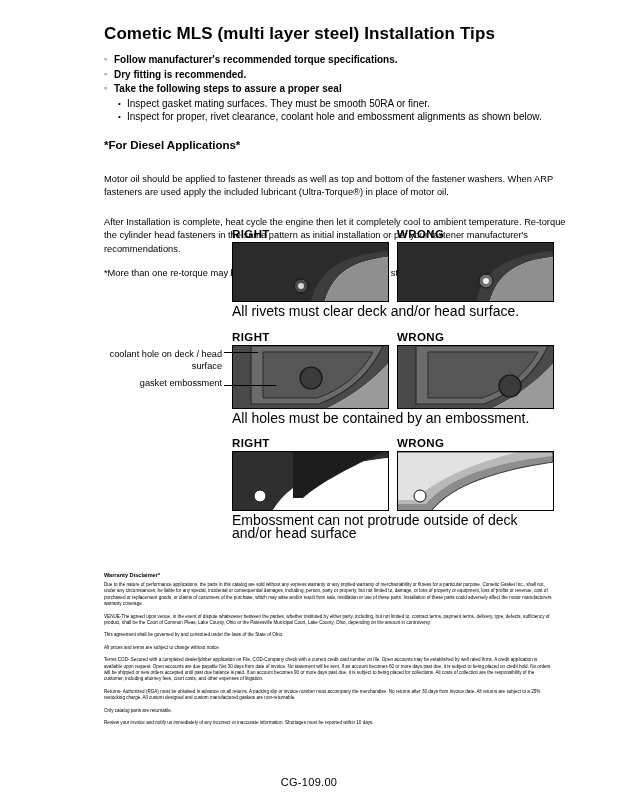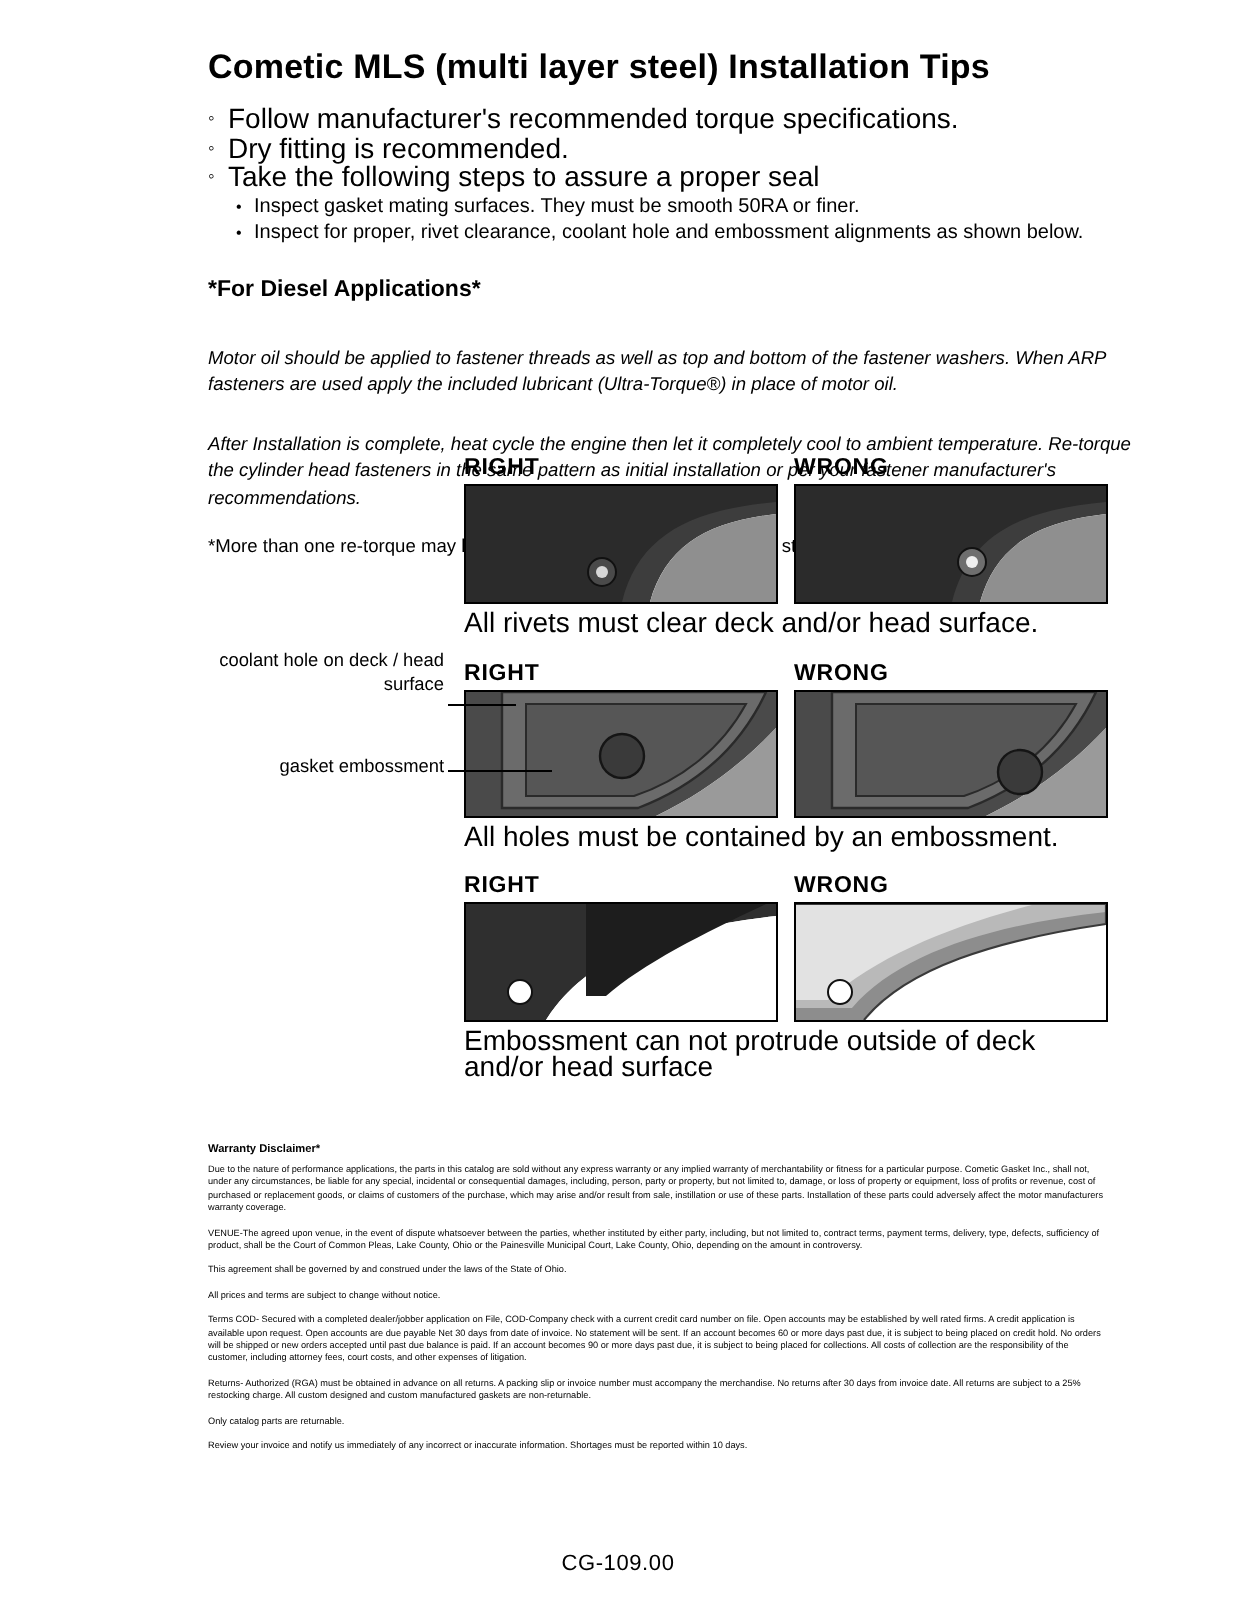--- a/index.html
+++ b/index.html
@@ -32,25 +32,26 @@
     font-weight: bold;
     margin: 0 0 9px 0;
     letter-spacing: 0.1px;
   }
   ul.bullets {
     list-style: none;
     margin: 0;
     padding: 0;
   }
   ul.bullets > li {
-    font-size: 14px;
+    font-size: 10px;
     line-height: 13.5px;
     margin: 0 0 1px 0;
     padding-left: 10px;
     position: relative;
+    font-weight: bold;
   }
   ul.bullets > li::before {
     content: "\25E6";
     position: absolute;
     left: 0;
     top: 0;
     font-size: 9.3px;
   }
   ul.sub {
     list-style: none;
@@ -72,21 +73,20 @@
   }
   h2.subhead {
     font-size: 11.5px;
     font-weight: bold;
     margin: 15px 0 22px 0;
   }
   p.para {
     font-size: 9.3px;
     line-height: 13.6px;
     margin: 16px 0 11px 0;
-    font-style: italic;
   }
   p.note {
     font-size: 9.3px;
     line-height: 13.6px;
     margin: 0;
   }
 
   
   .figures {
     position: absolute;
@@ -279,21 +279,21 @@
             <path d="M0 0 H120 C80 10 40 26 16 48 L0 48 Z" fill="#e2e2e2"></path>
             <path d="M0 0 H155 V10 C100 18 55 32 34 58" fill="none" stroke="#3a3a3a" stroke-width="1.1"></path>
             <circle cx="22" cy="44" r="6" fill="#ffffff" stroke="#111" stroke-width="1"></circle>
           </svg>
         </div>
       </div>
     </div>
     <div class="fig-caption two">Embossment can not protrude outside of deck and/or head surface</div>
   </div>
 
-  <div class="callout" style="left:104px; top:324px; width:118px;">coolant hole on deck / head surface</div>
+  <div class="callout" style="left:104px; top:348px; width:118px;">coolant hole on deck / head surface</div>
   <div class="callout-line" style="left:224px; top:352px; width:34px;"></div>
 
   <div class="callout" style="left:104px; top:377px; width:118px;">gasket embossment</div>
   <div class="callout-line" style="left:224px; top:385px; width:52px;"></div>
 
   <div class="warranty">
     <h3>Warranty Disclaimer*</h3>
     <p>Due to the nature of performance applications, the parts in this catalog are sold without any express warranty or any implied warranty of merchantability or fitness for a particular purpose.  Cometic Gasket Inc., shall not, under any circumstances, be liable for any special, incidental or consequential damages, including, person, party or property, but not limited to, damage, or loss of property or equipment, loss of profits or revenue, cost of purchased or replacement goods, or claims of customers of the purchase, which may arise and/or result from sale, instillation or use of these parts.  Installation of these parts could adversely affect the motor manufacturers warranty coverage.</p>
     <p>VENUE-The agreed upon venue, in the event of dispute whatsoever between the parties, whether instituted by either party, including, but not limited to, contract terms, payment terms, delivery, type, defects, sufficiency of product, shall be the Court of Common Pleas, Lake County, Ohio or the Painesville Municipal Court, Lake County, Ohio, depending on the amount in controversy.</p>
     <p>This agreement shall be governed by and construed under the laws of the State of Ohio.</p>

